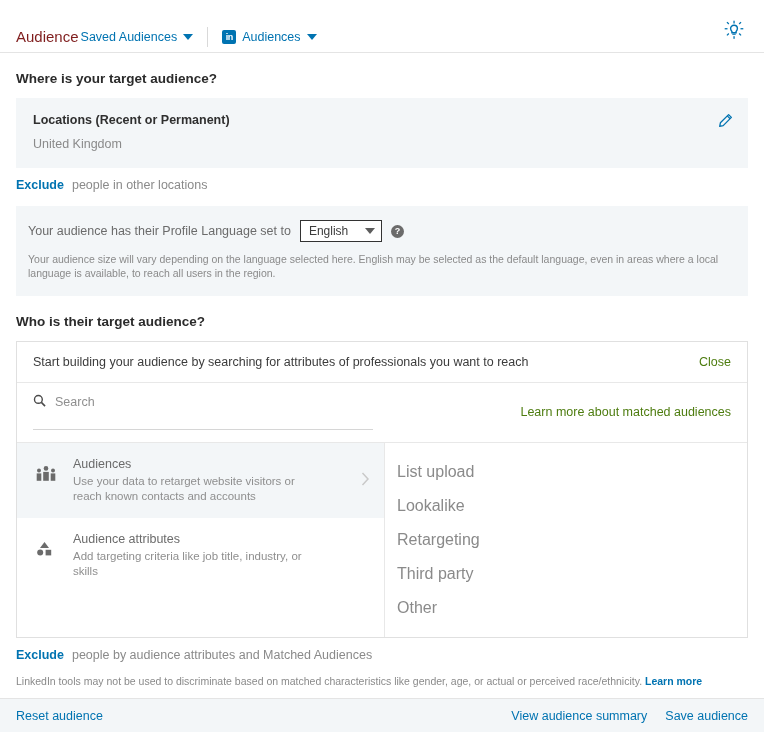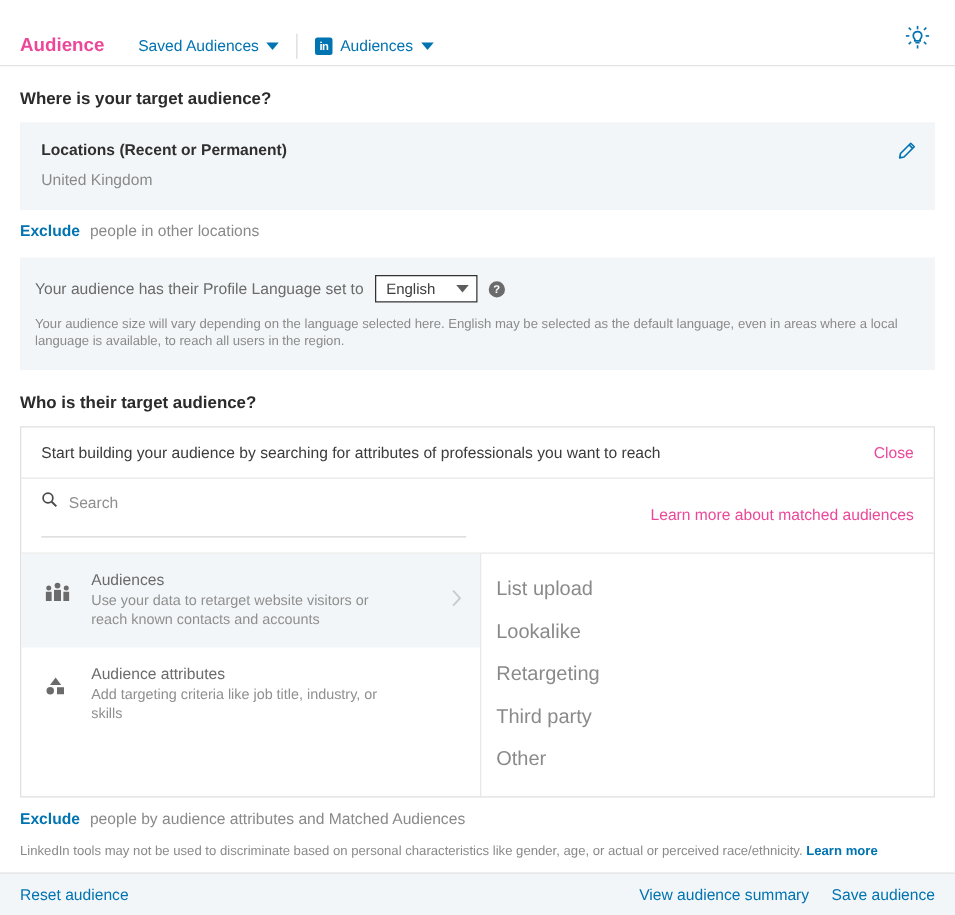--- a/index.html
+++ b/index.html
@@ -13,22 +13,22 @@
   }
   .page { position: relative; width: 764px; height: 732px; background:#fff; }
 
   
   .header {
     display: flex; align-items: center;
     padding: 22px 16px 0 16px;
     height: 52px;
   }
   .header-title {
-    font-size: 15px; font-weight: bold; color: #ec4899;
-    margin-right: 27px; line-height: 20px;
+    font-size: 15px; font-weight: normal; color: #7f1d1d;
+    margin-right: 2px; line-height: 20px;
   }
   .dd-link {
     font-size: 12.5px; color: #0073b1; display: flex;
     align-items: center; gap: 6px; cursor: pointer; line-height: 18px;
   }
   .caret {
     width: 0; height: 0;
     border-left: 5px solid transparent;
     border-right: 5px solid transparent;
     border-top: 6px solid #0073b1;
@@ -96,21 +96,21 @@
     max-width:718px;
   }
 
   
   .builder { border:1px solid #e0e0e0; background:#fff; }
   .builder-top {
     display:flex; align-items:flex-end; justify-content:space-between;
     padding:13px 16px; border-bottom:1px solid #e8e8e8;
   }
   .builder-top-text { font-size:12.5px; color:#3c3c3c; }
-  .link-blue { color:#ec4899; font-size:12.5px; cursor:pointer; }
+  .link-blue { color:#4d7c0f; font-size:12.5px; cursor:pointer; }
 
   .builder-search {
     display:flex; align-items:center; justify-content:space-between;
     padding:10px 16px 12px 16px; border-bottom:1px solid #e8e8e8;
   }
   .search-wrap {
     display:flex; align-items:center; gap:7px;
     border-bottom:1px solid #d6d6d6; width:340px; padding-bottom:18px;
   }
   .search-input {
@@ -307,21 +307,21 @@
 
       </div>
     </div>
 
     <div class="exclude-row">
       <span class="exclude-link">Exclude</span>
       <span class="exclude-text">people by audience attributes and Matched Audiences</span>
     </div>
 
     <div class="disclaimer">
-      <span>LinkedIn tools may not be used to discriminate based on personal characteristics like gender, age, or actual or perceived race/ethnicity.</span>
+      <span>LinkedIn tools may not be used to discriminate based on matched characteristics like gender, age, or actual or perceived race/ethnicity.</span>
       <a href="#">Learn more</a>
     </div>
 
     <div class="expand-row">
       <span class="cbox">
         <svg width="11" height="11" viewBox="0 0 11 11">
           <polyline points="1.5,5.6 4.2,8.4 9.4,2.4" fill="none" stroke="#ffffff" stroke-width="1.8"></polyline>
         </svg>
       </span>
       <span class="expand-label">Enable Audience Expansion</span>

